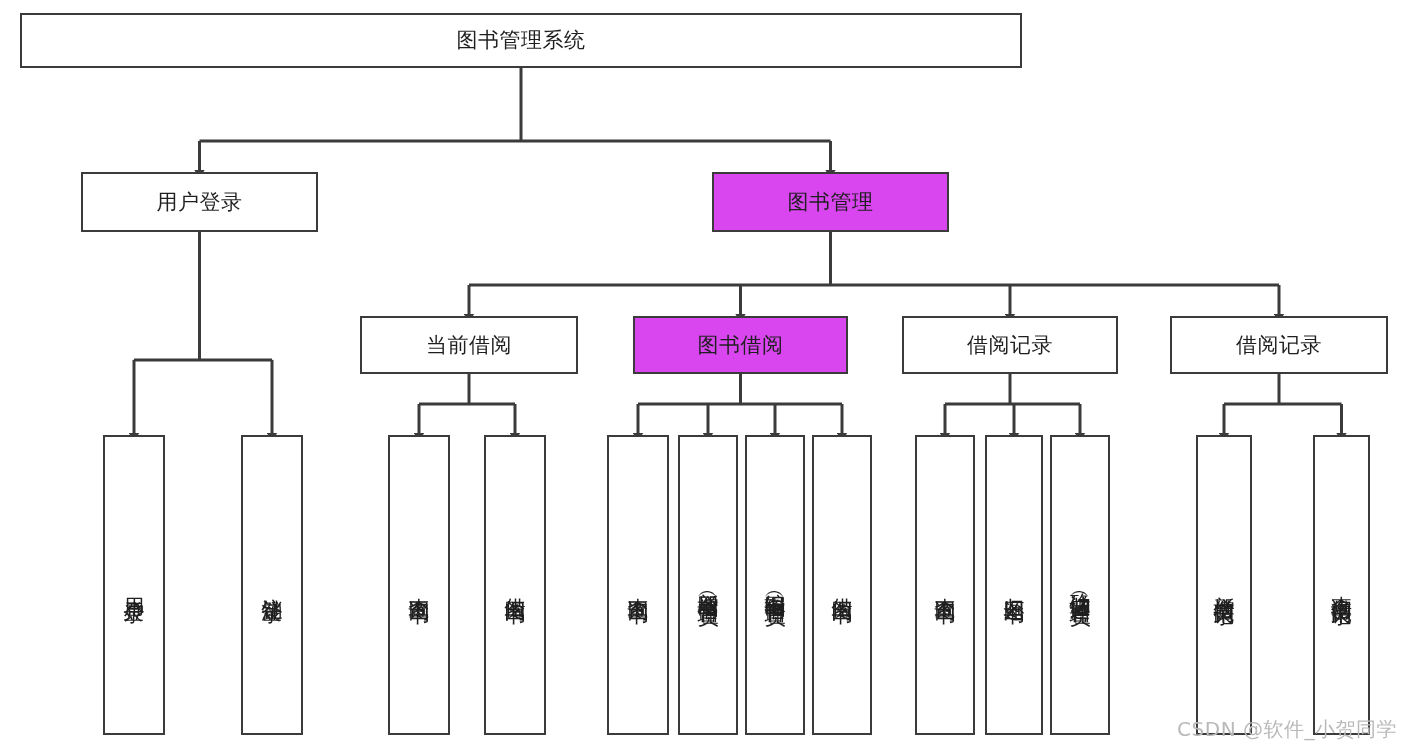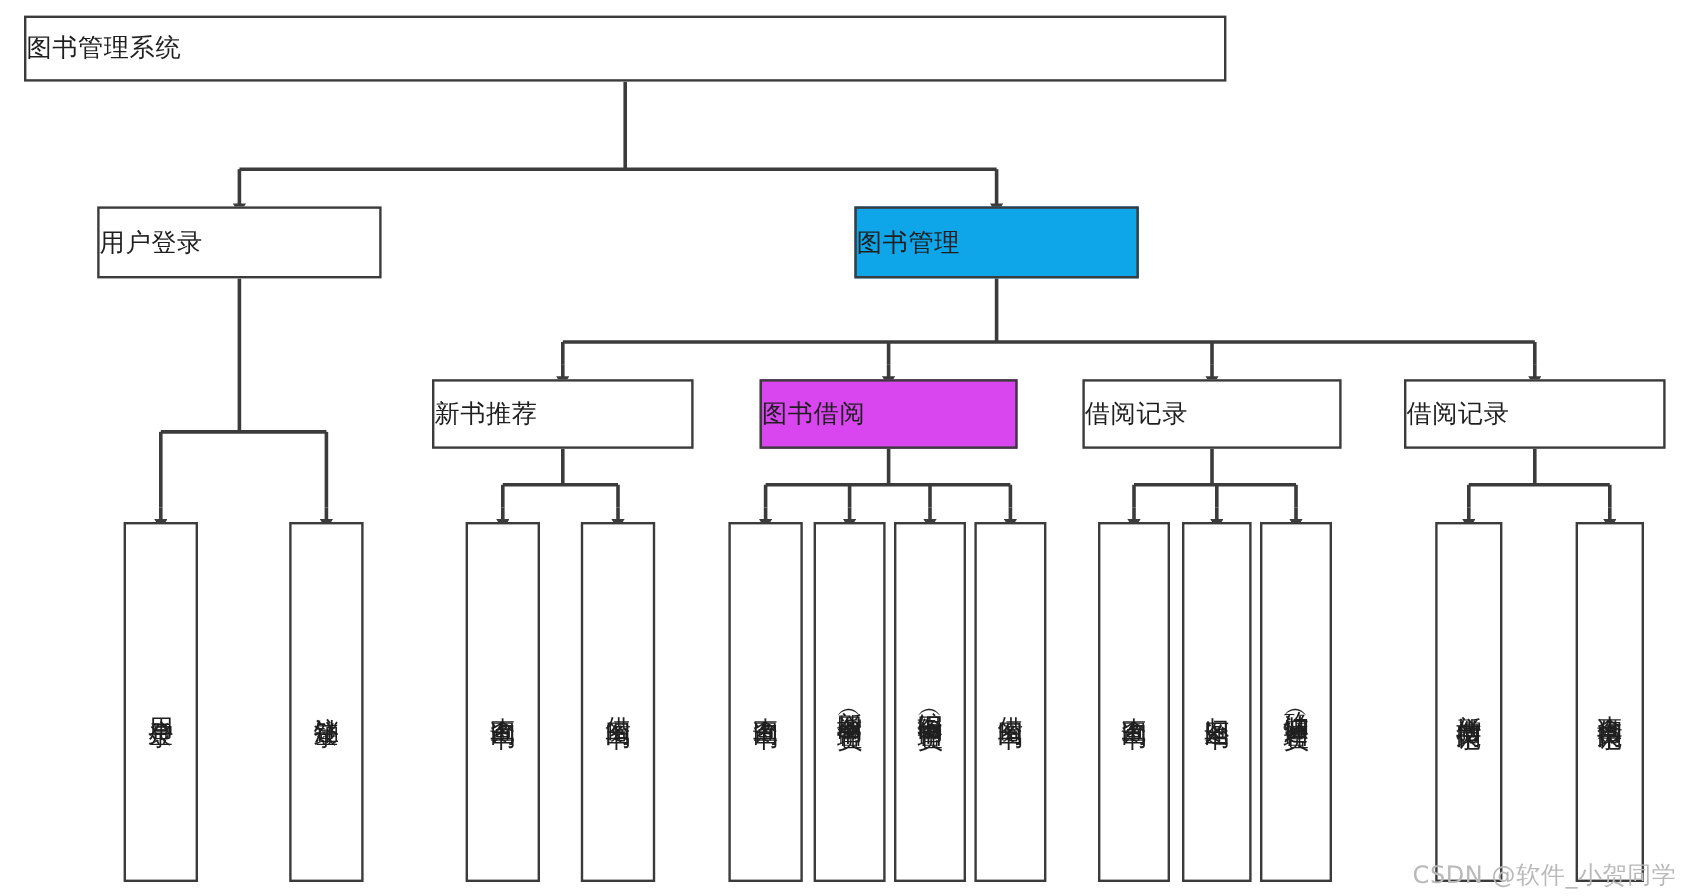--- a/index.html
+++ b/index.html
@@ -25,21 +25,21 @@
     height: 747px;
     pointer-events: none;
   }
   .node {
     position: absolute;
     box-sizing: border-box;
     background: #ffffff;
     border: 2px solid #3b3b3b;
     display: flex;
     align-items: center;
-    justify-content: flex-start;
+    justify-content: center;
     color: #222222;
     z-index: 2;
   }
   .node-label {
     display: block;
     text-align: center;
     line-height: 1.18;
     color: #1f1f1f;
   }
   .node.horizontal .node-label {
@@ -138,26 +138,26 @@
       </g>
   </svg>
 
   <div class="node horizontal" style="left: 20px; top: 13px; width: 1002px; height: 55px; border-color: rgb(59, 59, 59); background: rgb(255, 255, 255);">
     <span class="node-label">图书管理系统</span>
   </div>
 
   <div class="node horizontal" style="left: 81px; top: 172px; width: 237px; height: 60px; border-color: rgb(59, 59, 59); background: rgb(255, 255, 255);">
     <span class="node-label">用户登录</span>
   </div>
-  <div class="node horizontal" style="left: 712px; top: 172px; width: 237px; height: 60px; border-color: rgb(59, 59, 59); background: #0ea5e9;">
+  <div class="node horizontal" style="left: 712px; top: 172px; width: 237px; height: 60px; border-color: rgb(59, 59, 59); background: #d946ef;">
     <span class="node-label">图书管理</span>
   </div>
 
   <div class="node horizontal" style="left: 360px; top: 316px; width: 218px; height: 58px; border-color: rgb(59, 59, 59); background: rgb(255, 255, 255);">
-    <span class="node-label">新书推荐</span>
+    <span class="node-label">当前借阅</span>
   </div>
   <div class="node horizontal" style="left: 633px; top: 316px; width: 215px; height: 58px; border-color: rgb(59, 59, 59); background: #d946ef;">
     <span class="node-label">图书借阅</span>
   </div>
   <div class="node horizontal" style="left: 902px; top: 316px; width: 216px; height: 58px; border-color: rgb(59, 59, 59); background: rgb(255, 255, 255);">
     <span class="node-label">借阅记录</span>
   </div>
   <div class="node horizontal" style="left: 1170px; top: 316px; width: 218px; height: 58px; border-color: rgb(59, 59, 59); background: rgb(255, 255, 255);">
     <span class="node-label">借阅记录</span>
   </div>

